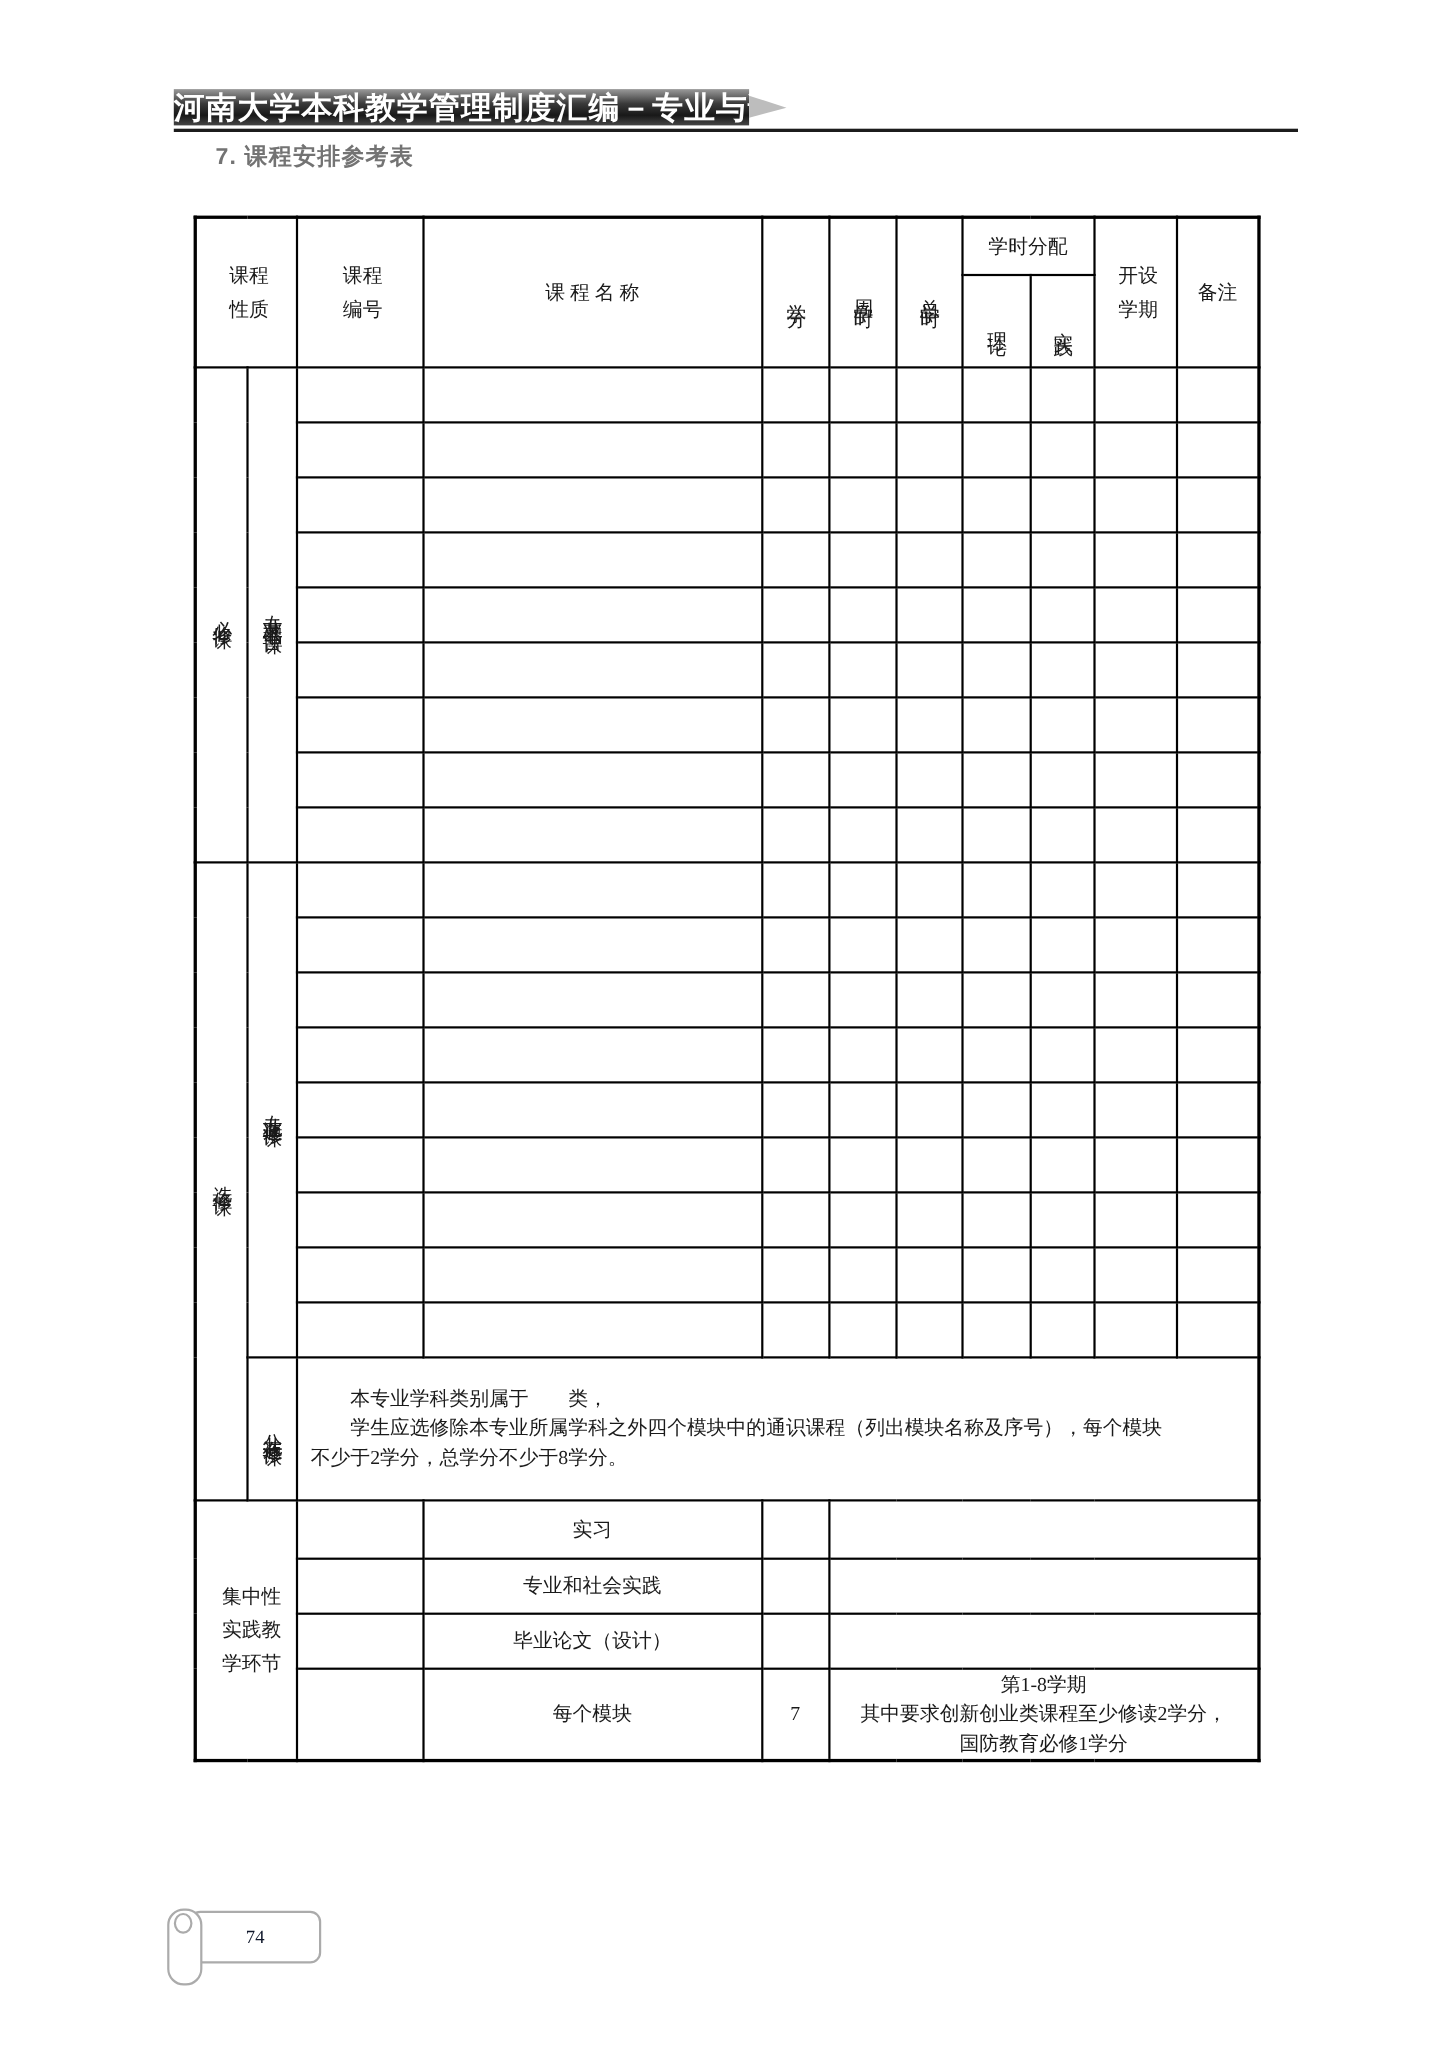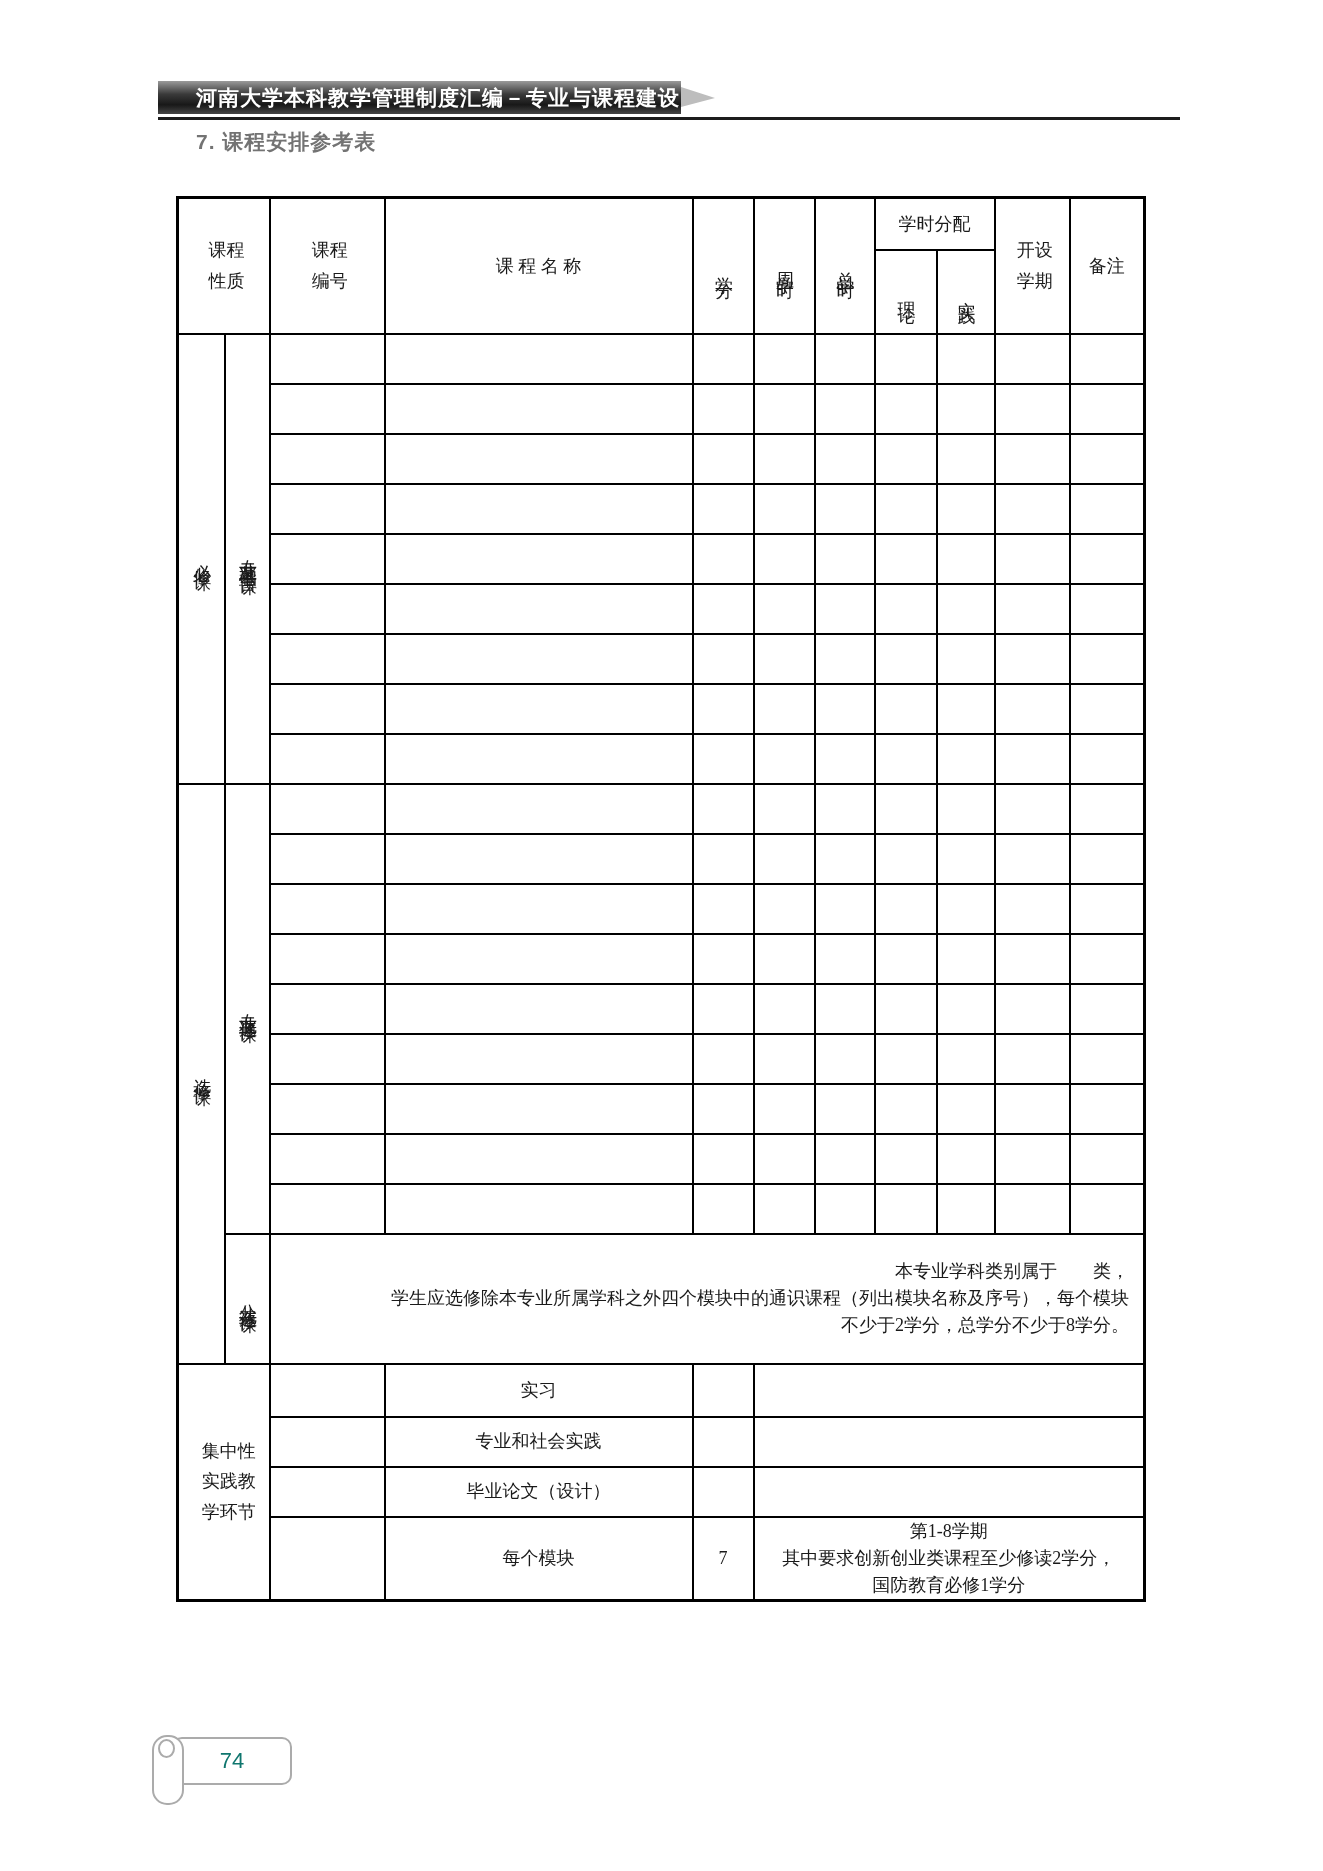--- a/index.html
+++ b/index.html
@@ -6,21 +6,21 @@
   body{
     width:1323px;height:1871px;position:relative;background:#ffffff;
     font-family:"Liberation Serif","DejaVu Serif",serif;color:#1a1a1a;
   }
   .banner{
     position:absolute;left:158px;top:81px;width:523px;height:33px;
     background:linear-gradient(180deg,#9a9a9a 0%,#3a3a3a 40%,#181818 72%,#454545 100%);
     display:flex;align-items:center;
   }
   .banner span{
-    color:#ffffff;font-weight:bold;font-size:21px;letter-spacing:1px;padding-left:38px;
+    color:#ffffff;font-weight:bold;font-size:28px;letter-spacing:1px;
     font-family:Liberation Sans, sans-serif;white-space:nowrap;
   }
   .banner-arrow{
     position:absolute;left:681px;top:87px;width:0;height:0;
     border-top:11px solid transparent;border-bottom:9px solid transparent;
     border-left:34px solid #bdbdbd;
   }
   .banner-rule{position:absolute;left:158px;top:117px;width:1022px;height:3px;background:#1c1c1c;}
   .doc-title{
     position:absolute;left:196px;top:128px;margin:0;font-size:21px;font-weight:bold;color:#737373;
@@ -37,31 +37,31 @@
   }
   tr.hr1{height:52px;} tr.hr2{height:84px;}
   tr.r50{height:50px;margin-top:44px;} tr.r53{height:53px;} tr.r80{height:80px;} tr.rpub{height:130px;}
   .vert{
     writing-mode:vertical-lr;text-orientation:upright;display:inline-block;
     letter-spacing:5px;line-height:1.1;
   }
   .vert-tight{letter-spacing:3px;}
   .wrap2{display:inline-block;width:2.3em;word-break:break-all;line-height:1.7;text-align:right;}
   .wrap3{display:inline-block;width:3.4em;word-break:break-all;line-height:1.7;margin-left:10px;}
-  td.pub{text-align:right;padding:10px 14px 10px 12px;font-size:18px;line-height:1.5;}
+  td.pub{text-align:left;padding:10px 14px 10px 12px;font-size:18px;line-height:1.5;}
   td.pub .ind{text-indent:2em;}
   td.note{font-size:18px;line-height:1.5;}
   .scroll-badge{position:absolute;left:140px;top:1733px;width:170px;height:80px;}
   .scroll-body{
     position:absolute;left:32px;top:4px;width:116px;height:44px;background:#fff;
     border:2px solid #ababab;border-radius:10px;
     display:flex;align-items:center;justify-content:center;
   }
   .scroll-body span{
-    color:#0f766e;font-size:22px;font-family:Liberation Sans, sans-serif;
+    color:#0f172a;font-size:17px;font-family:Liberation Serif, serif;
   }
   .scroll-roll{
     position:absolute;left:12px;top:2px;width:28px;height:66px;background:#fff;
     border:2px solid #ababab;border-radius:15px;
   }
   .scroll-roll-eye{
     position:absolute;left:18px;top:6px;width:13px;height:15px;background:#fff;
     border:2px solid #ababab;border-radius:50%;
   }
 </style>

